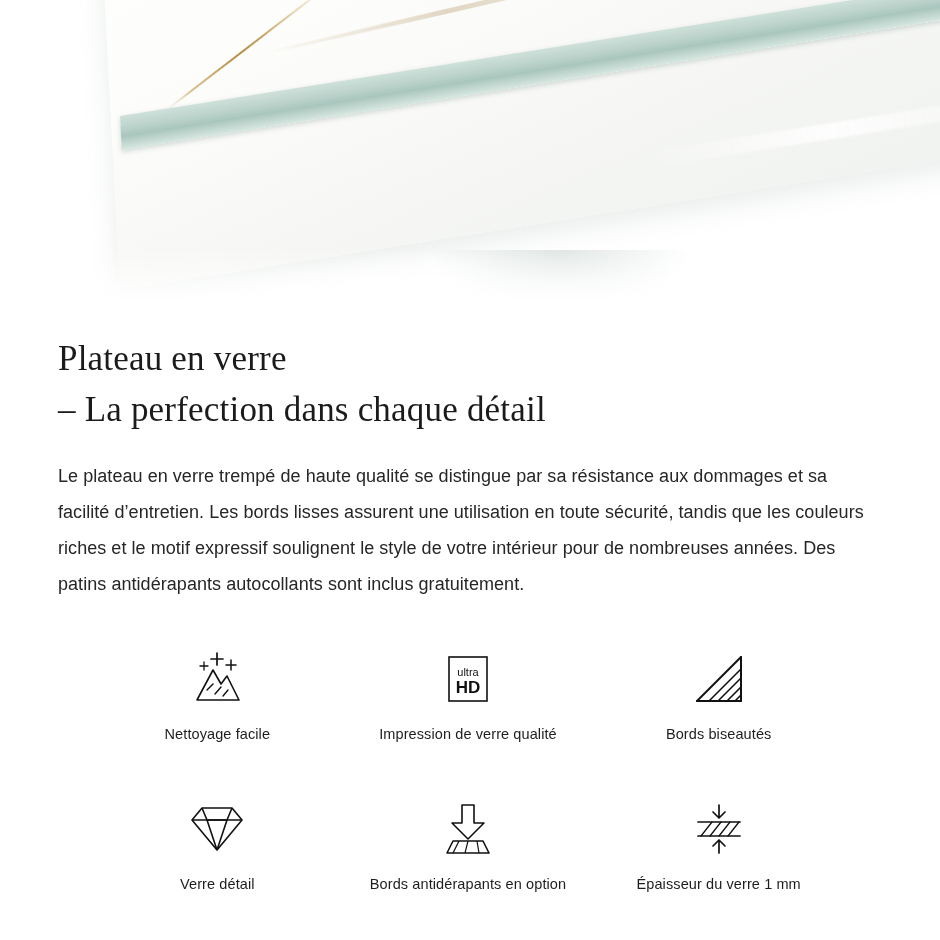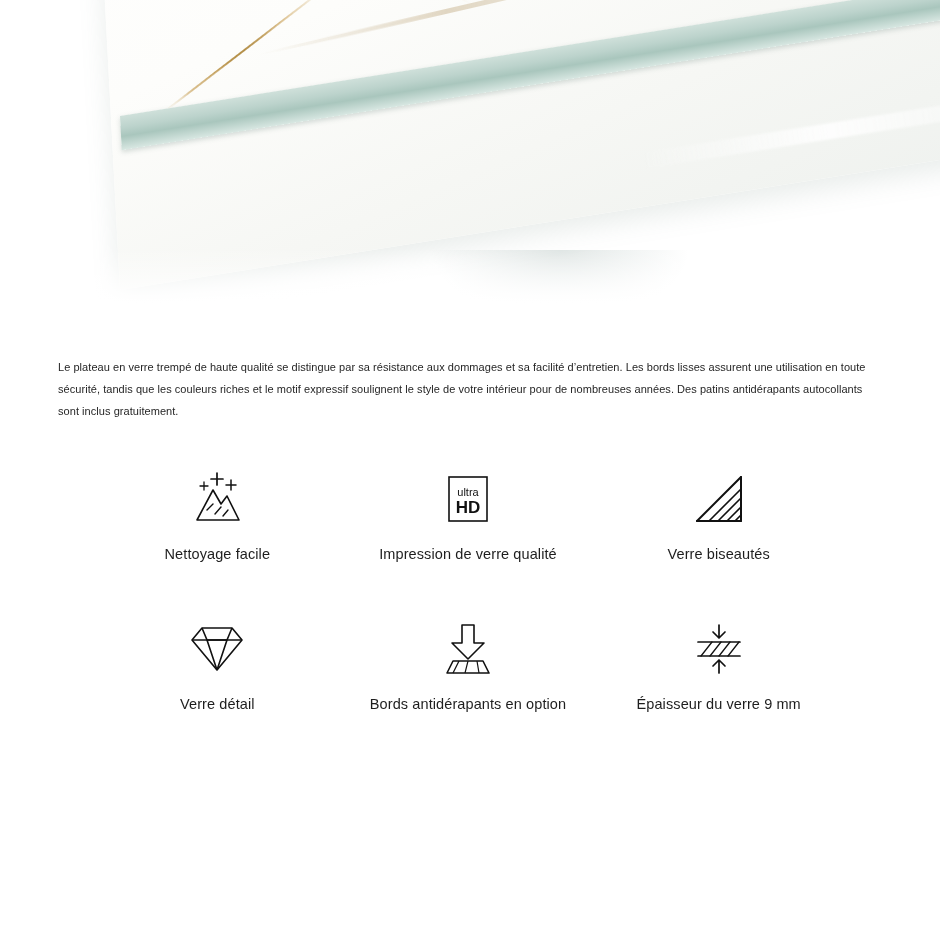--- a/index.html
+++ b/index.html
@@ -108,21 +108,21 @@
     font-size: 35px;
     line-height: 1.45;
     color: #1b1b1b;
     margin: 0;
     letter-spacing: .2px;
   }
   h1.title .line2 { display: block; }
 
   p.body-text {
     margin: 22px 0 0 0;
-    font-size: 11px;
+    font-size: 18px;
     line-height: 2.0;
     color: #262626;
     max-width: 828px;
     letter-spacing: .05px;
   }
 
   
   .features {
     margin-top: 46px;
     padding: 0 36px 0 34px;
@@ -167,20 +167,22 @@
       </div>
       <div class="edge-band"></div>
       <div class="edge-gloss"></div>
       <div class="corner-shadow"></div>
       <div class="hero-fade"></div>
     </div>
   </div>
 
   <div class="content">
     <h1 class="title">
+      <span>Plateau en verre</span>
+      <span class="line2">– La perfection dans chaque détail</span>
     </h1>
     <p class="body-text">Le plateau en verre trempé de haute qualité se distingue par sa résistance aux dommages et sa facilité d’entretien. Les bords lisses assurent une utilisation en toute sécurité, tandis que les couleurs riches et le motif expressif soulignent le style de votre intérieur pour de nombreuses années. Des patins antidérapants autocollants sont inclus gratuitement.</p>
 
     <div class="features">
 
       <div class="feature">
         <div class="feature-icon">
           <svg width="60" height="58" viewBox="0 0 60 58" fill="none" stroke="#111" stroke-width="1.6" stroke-linecap="round" stroke-linejoin="round">
             <path d="M10 50 L26 20 L34 34 L40 26 L52 50 Z"></path>
             <path d="M20 40 L26 34" stroke-width="1.4"></path>
@@ -210,21 +212,21 @@
           <svg width="56" height="56" viewBox="0 0 56 56" fill="none" stroke="#111" stroke-width="2" stroke-linecap="round">
             <path d="M6 50 L50 6"></path>
             <path d="M6 50 L50 50"></path>
             <path d="M50 50 L50 6"></path>
             <path d="M18 50 L50 18" stroke-width="1.6"></path>
             <path d="M27 50 L50 27" stroke-width="1.6"></path>
             <path d="M36 50 L50 36" stroke-width="1.6"></path>
             <path d="M44 50 L50 44" stroke-width="1.6"></path>
           </svg>
         </div>
-        <div class="feature-label">Verre biseautés</div>
+        <div class="feature-label">Bords biseautés</div>
       </div>
 
       <div class="feature">
         <div class="feature-icon">
           <svg width="62" height="54" viewBox="0 0 62 54" fill="none" stroke="#111" stroke-width="1.6" stroke-linejoin="round">
             <path d="M6 18 L16 6 L46 6 L56 18 L31 48 Z"></path>
             <path d="M6 18 L56 18"></path>
             <path d="M16 6 L21 18 L31 48"></path>
             <path d="M46 6 L41 18 L31 48"></path>
             <path d="M21 18 L41 18"></path>
@@ -249,18 +251,18 @@
       <div class="feature">
         <div class="feature-icon">
           <svg width="62" height="56" viewBox="0 0 62 56" fill="none" stroke="#111" stroke-width="1.7" stroke-linecap="round" stroke-linejoin="round">
             <path d="M31 4 L31 16 M25 11 L31 17 L37 11"></path>
             <path d="M31 52 L31 40 M25 45 L31 39 L37 45"></path>
             <path d="M10 21 L52 21"></path>
             <path d="M10 35 L52 35"></path>
             <path d="M13 35 L24 21 M22 35 L33 21 M31 35 L42 21 M40 35 L51 21" stroke-width="1.3"></path>
           </svg>
         </div>
-        <div class="feature-label">Épaisseur du verre 9 mm</div>
+        <div class="feature-label">Épaisseur du verre 1 mm</div>
       </div>
 
     </div>
   </div>
 </div>
 
 </body></html>

